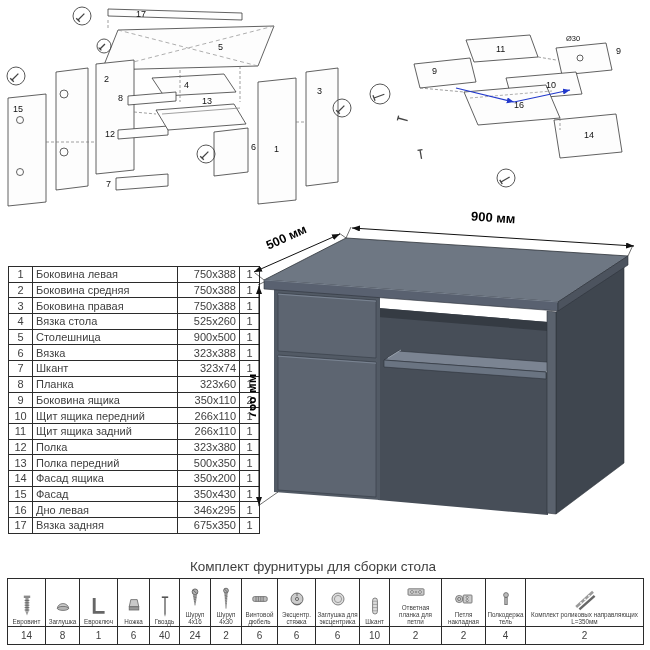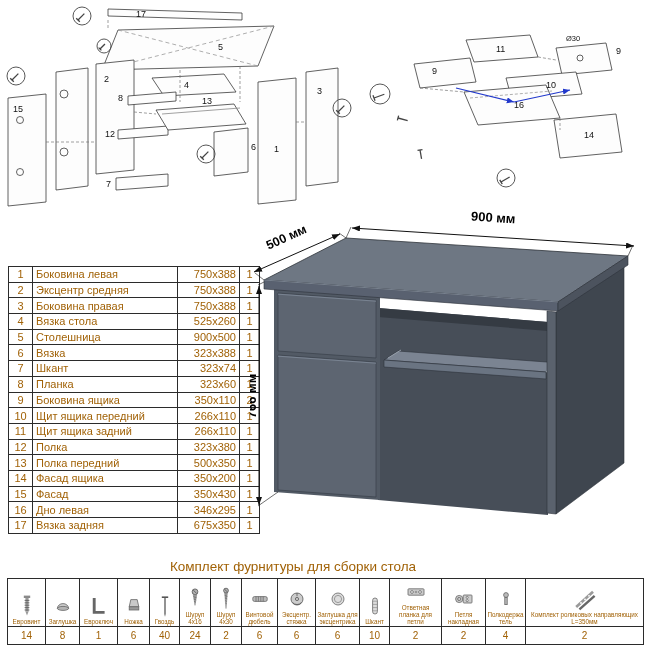--- a/index.html
+++ b/index.html
@@ -1,33 +1,33 @@
 <!DOCTYPE html>
 <html><head>
 <meta charset="utf-8">
 <style>
   html,body{margin:0;padding:0;background:#fff;}
   .sheet{position:relative;width:650px;height:650px;background:#fff;
-         font-family:"Liberation Sans",sans-serif;overflow:hidden;color:#a16207;}
+         font-family:"Liberation Sans",sans-serif;overflow:hidden;color:#404040;}
   svg text{font-family:"Liberation Sans",sans-serif;}
   
   #diagram-left{position:absolute;left:0;top:2px;}
   #diagram-right{position:absolute;left:358px;top:30px;}
   
   table.parts{position:absolute;left:8px;top:266px;border-collapse:collapse;}
   table.parts td{border:1px solid #2b2b2b;font-size:11px;line-height:14px;height:14.7px;
                  padding:0 3px;white-space:nowrap;}
   td.c-num{width:17px;text-align:center;padding:0 1px;}
   td.c-name{width:138px;}
   td.c-size{width:55px;text-align:right;}
   td.c-qty{width:13px;text-align:center;padding:0 1px;}
   
   #desk-svg{position:absolute;left:250px;top:208px;}
   
-  .hw-title{position:absolute;left:0;top:559px;width:586px;text-align:center;font-size:13.5px;}
+  .hw-title{position:absolute;left:0;top:559px;width:586px;text-align:center;font-size:13.5px;padding-left:20px;}
   table.hw{position:absolute;left:7px;top:578px;border-collapse:collapse;table-layout:fixed;width:636px;}
   table.hw td{border:1px solid #2b2b2b;text-align:center;vertical-align:bottom;padding:1px;}
   .icon-cell{height:44px;}
   .hwicon{display:block;margin:0 auto 1px auto;width:22px;height:24px;}
   .hwname{font-size:6.3px;line-height:1.08;text-align:center;word-wrap:break-word;}
   .hw-qty{font-size:10px;height:15px;vertical-align:middle !important;}
 </style>
 </head>
 <body>
 
@@ -170,21 +170,21 @@
   <table class="parts">
     <tbody>
       <tr>
           <td class="c-num">1</td>
           <td class="c-name">Боковина левая</td>
           <td class="c-size">750x388</td>
           <td class="c-qty">1</td>
         </tr>
       <tr>
           <td class="c-num">2</td>
-          <td class="c-name">Эксцентр средняя</td>
+          <td class="c-name">Боковина средняя</td>
           <td class="c-size">750x388</td>
           <td class="c-qty">1</td>
         </tr>
       <tr>
           <td class="c-num">3</td>
           <td class="c-name">Боковина правая</td>
           <td class="c-size">750x388</td>
           <td class="c-qty">1</td>
         </tr>
       <tr>

